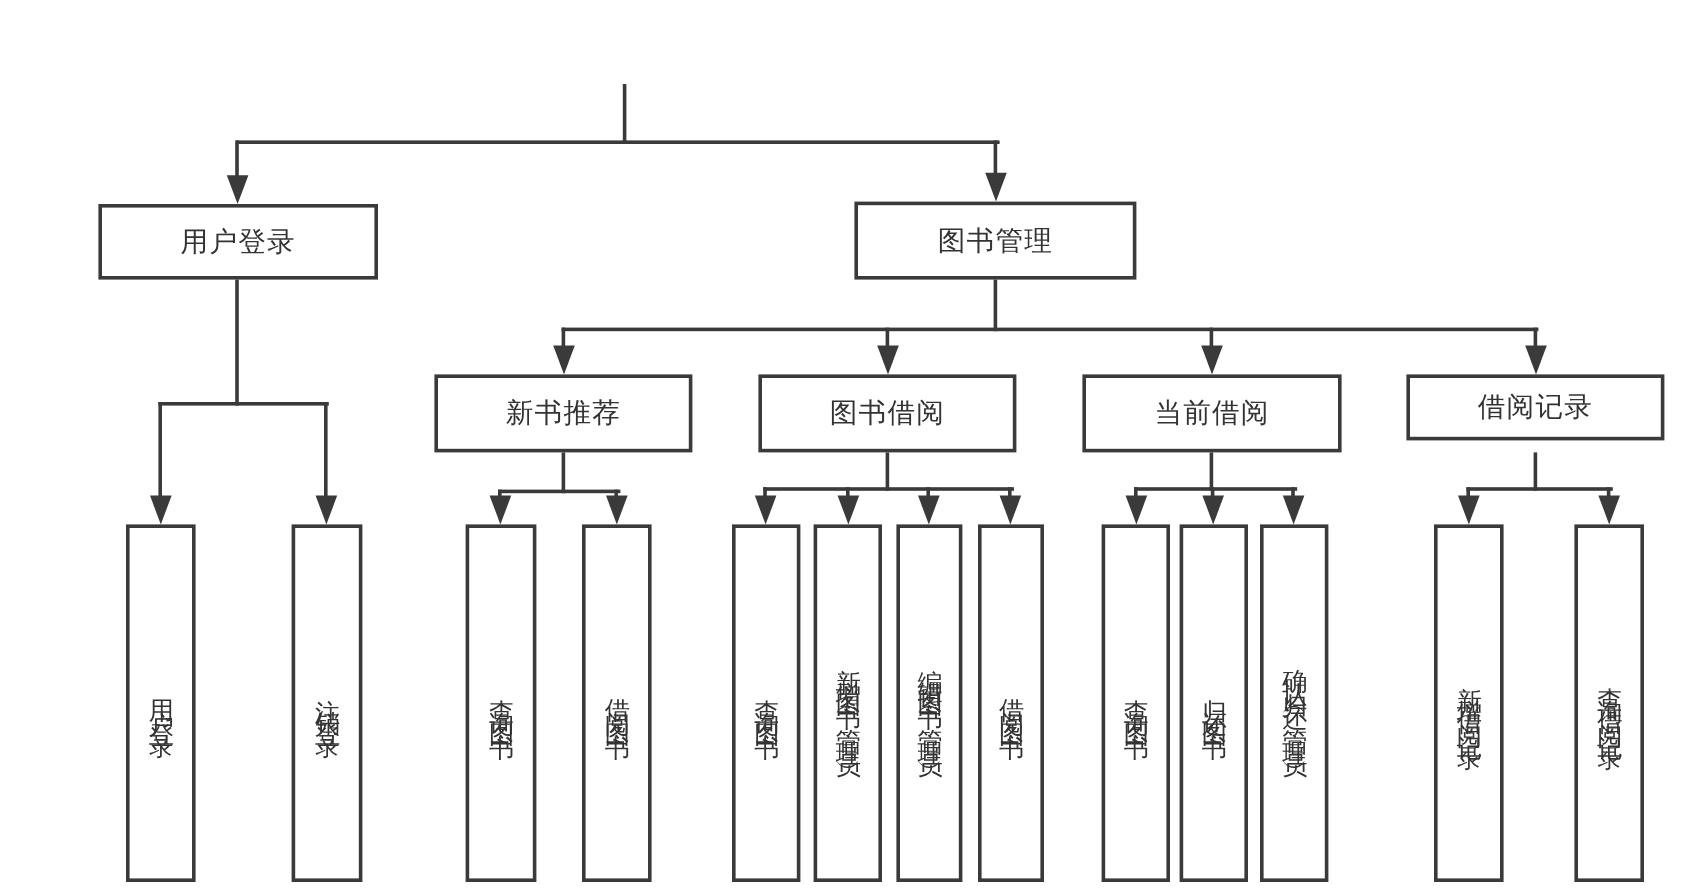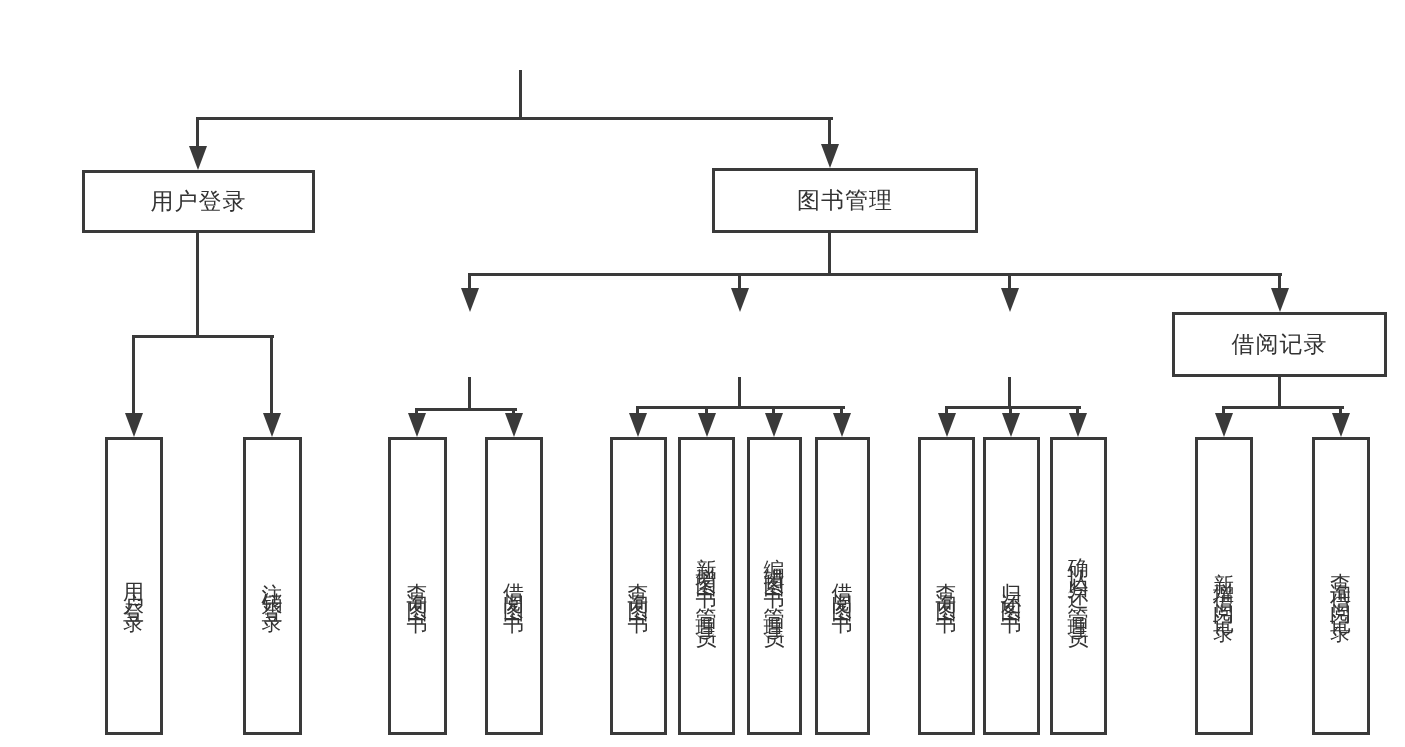--- a/index.html
+++ b/index.html
@@ -57,41 +57,44 @@
 
 
   <div class="vl" style="left:519px;top:70px;width:3px;height:48px"></div>
   <div class="hl" style="left:197px;top:117px;width:636px;height:3px"></div>
   <div class="vl" style="left:196px;top:117px;width:3px;height:33px"></div>
   <div class="arr" style="left:189px;top:146px"></div>
   <div class="vl" style="left:828px;top:117px;width:3px;height:31px"></div>
   <div class="arr" style="left:821px;top:144px"></div>
 
   <div class="box" style="left:82px;top:170px;width:233px;height:63px">用户登录</div>
-  <div class="box" style="left:712px;top:168px;width:266px;height:65px">图书管理</div>
+  <div class="box" style="left:712px;top:168px;width:235px;height:65px">图书管理</div>
 
   <div class="vl" style="left:196px;top:233px;width:3px;height:105px"></div>
   <div class="hl" style="left:132px;top:335px;width:142px;height:3px"></div>
   <div class="vl" style="left:132px;top:335px;width:3px;height:82px"></div>
   <div class="arr" style="left:125px;top:413px"></div>
   <div class="vl" style="left:270px;top:335px;width:3px;height:82px"></div>
   <div class="arr" style="left:263px;top:413px"></div>
 
   <div class="vl" style="left:828px;top:233px;width:3px;height:43px"></div>
   <div class="hl" style="left:468px;top:273px;width:814px;height:3px"></div>
   <div class="vl" style="left:468px;top:273px;width:3px;height:18px"></div>
   <div class="arr" style="left:461px;top:288px"></div>
   <div class="vl" style="left:738px;top:273px;width:3px;height:18px"></div>
   <div class="arr" style="left:731px;top:288px"></div>
   <div class="vl" style="left:1008px;top:273px;width:3px;height:18px"></div>
   <div class="arr" style="left:1001px;top:288px"></div>
   <div class="vl" style="left:1278px;top:273px;width:3px;height:18px"></div>
   <div class="arr" style="left:1271px;top:288px"></div>
 
-  <div class="box" style="left:1172px;top:312px;width:215px;height:65px">借阅记录</div>
+  <div class="box" style="left:362px;top:312px;width:215px;height:65px">新书推荐</div>
+  <div class="box" style="left:632px;top:312px;width:215px;height:65px">图书借阅</div>
+  <div class="box" style="left:902px;top:312px;width:216px;height:65px">当前借阅</div>
+  <div class="box" style="left:1172px;top:312px;width:215px;height:55px">借阅记录</div>
 
   <div class="vl" style="left:468px;top:377px;width:3px;height:34px"></div>
   <div class="hl" style="left:415px;top:408px;width:102px;height:3px"></div>
   <div class="vl" style="left:415px;top:408px;width:3px;height:9px"></div>
   <div class="arr" style="left:408px;top:413px"></div>
   <div class="vl" style="left:512px;top:408px;width:3px;height:9px"></div>
   <div class="arr" style="left:505px;top:413px"></div>
 
   <div class="vl" style="left:738px;top:377px;width:3px;height:32px"></div>
   <div class="hl" style="left:636px;top:406px;width:209px;height:3px"></div>

